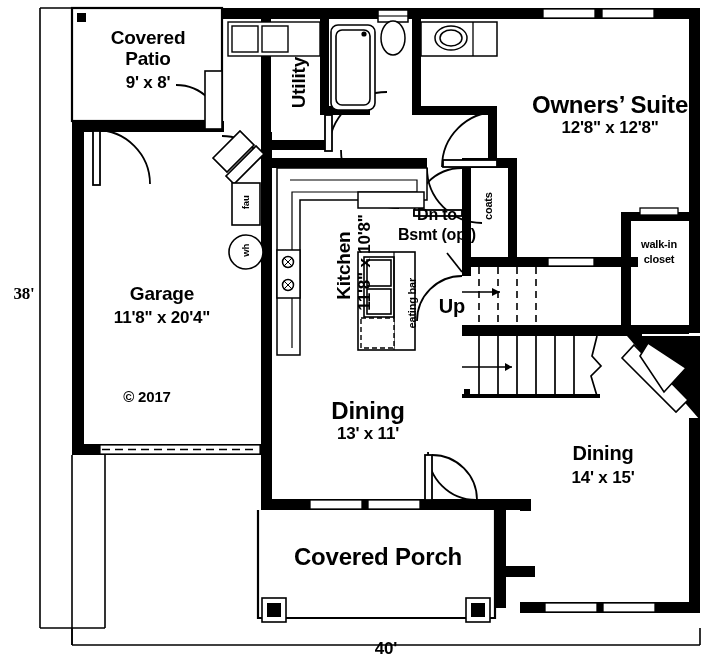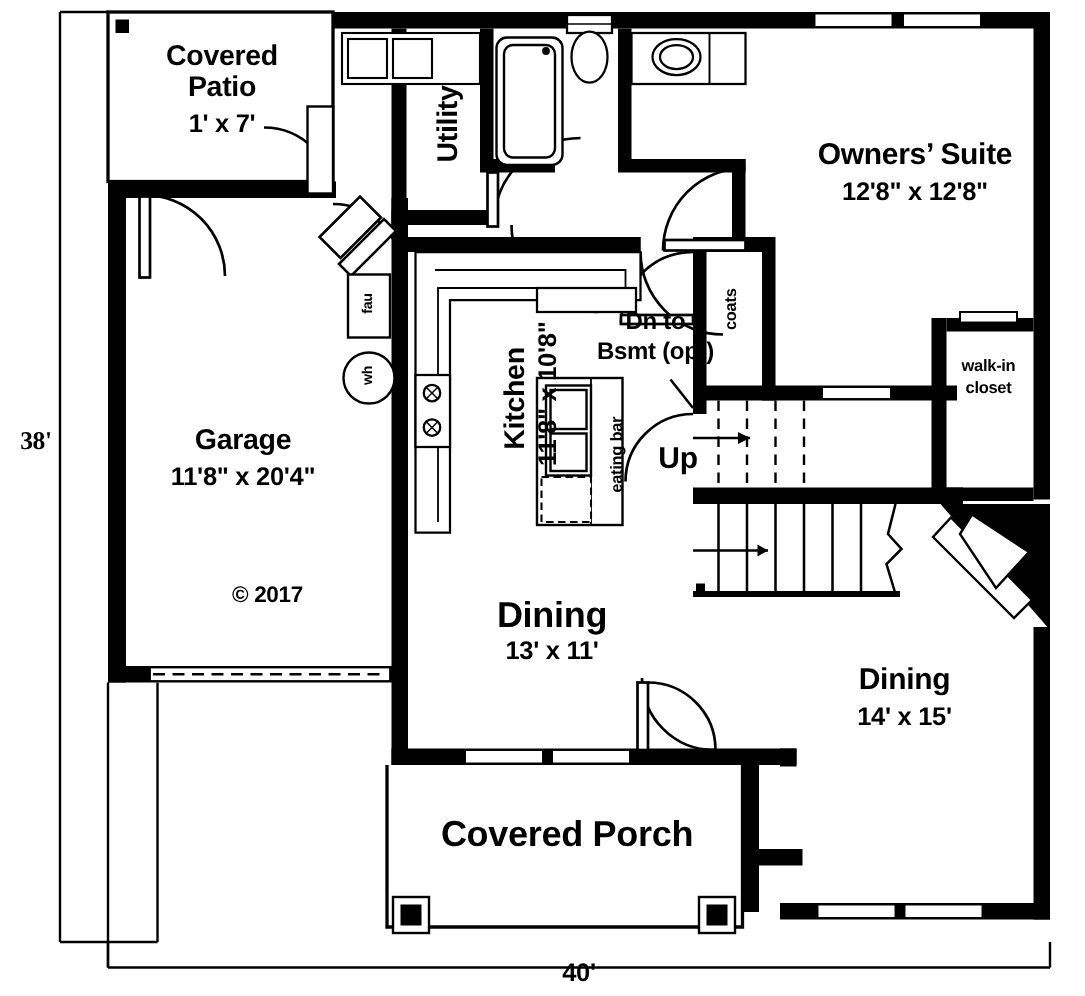--- a/index.html
+++ b/index.html
@@ -313,44 +313,44 @@
 
       <path d="M 597 336 L 592 356 L 601 366 L 591 376 L 597 396" stroke-width="1.7"></path>
 
       <rect x="464" y="389" width="6" height="6" fill="#000" stroke="none"></rect>
     </g>
 
   </svg>
 
   <div class="lbl room-name" style="left:96px; top:27px; width:104px;">Covered
 Patio</div>
-  <div class="lbl room-dim" style="left:96px; top:73px; width:104px;">1' x 7'</div>
+  <div class="lbl room-dim" style="left:96px; top:73px; width:104px;">9' x 8'</div>
 
   <div class="lbl room-name" style="left:92px; top:283px; width:140px;">Garage</div>
   <div class="lbl room-dim" style="left:72px; top:308px; width:180px;">11'8" x 20'4"</div>
-  <div class="lbl copyright" style="left:92px; top:389px; width:110px; text-align:right;">© 2017</div>
+  <div class="lbl copyright" style="left:92px; top:389px; width:110px; text-align:center;">© 2017</div>
 
   <div class="lbl room-name rot90" style="left:254px; top:72px; width:90px;">Utility</div>
 
   <div class="lbl room-name rot90" style="left:289px; top:255px; width:110px;">Kitchen</div>
   <div class="lbl room-dim rot90" style="left:307px; top:253px; width:116px;">11'8" x 10'8"</div>
 
   <div class="lbl small rot90" style="left:377px; top:297px; width:70px;">eating bar</div>
 
   <div class="lbl tiny rot90" style="left:232px; top:197px; width:28px;">fau</div>
   <div class="lbl tiny rot90" style="left:233px; top:245px; width:26px;">wh</div>
 
   <div class="lbl small rot90" style="left:466px; top:200px; width:44px;">coats</div>
 
   <div class="lbl note" style="left:382px; top:205px; width:110px; line-height:1.22;">Dn to
 Bsmt (opt)</div>
 
   <div class="lbl note" style="left:432px; top:295px; width:40px; font-size:20px;">Up</div>
 
-  <div class="lbl room-name" style="left:515px; top:92px; width:190px; font-size:20px;">Owners’ Suite</div>
+  <div class="lbl room-name" style="left:515px; top:92px; width:190px; font-size:24px;">Owners’ Suite</div>
   <div class="lbl room-dim" style="left:515px; top:118px; width:190px;">12'8" x 12'8"</div>
 
   <div class="lbl small" style="left:628px; top:237px; width:62px; line-height:1.35;">walk-in
 closet</div>
 
   <div class="lbl room-name" style="left:305px; top:398px; width:126px; font-size:24px;">Dining</div>
   <div class="lbl room-dim" style="left:305px; top:424px; width:126px;">13' x 11'</div>
 
   <div class="lbl room-name" style="left:542px; top:442px; width:122px; font-size:20px;">Dining</div>
   <div class="lbl room-dim" style="left:542px; top:468px; width:122px;">14' x 15'</div>

